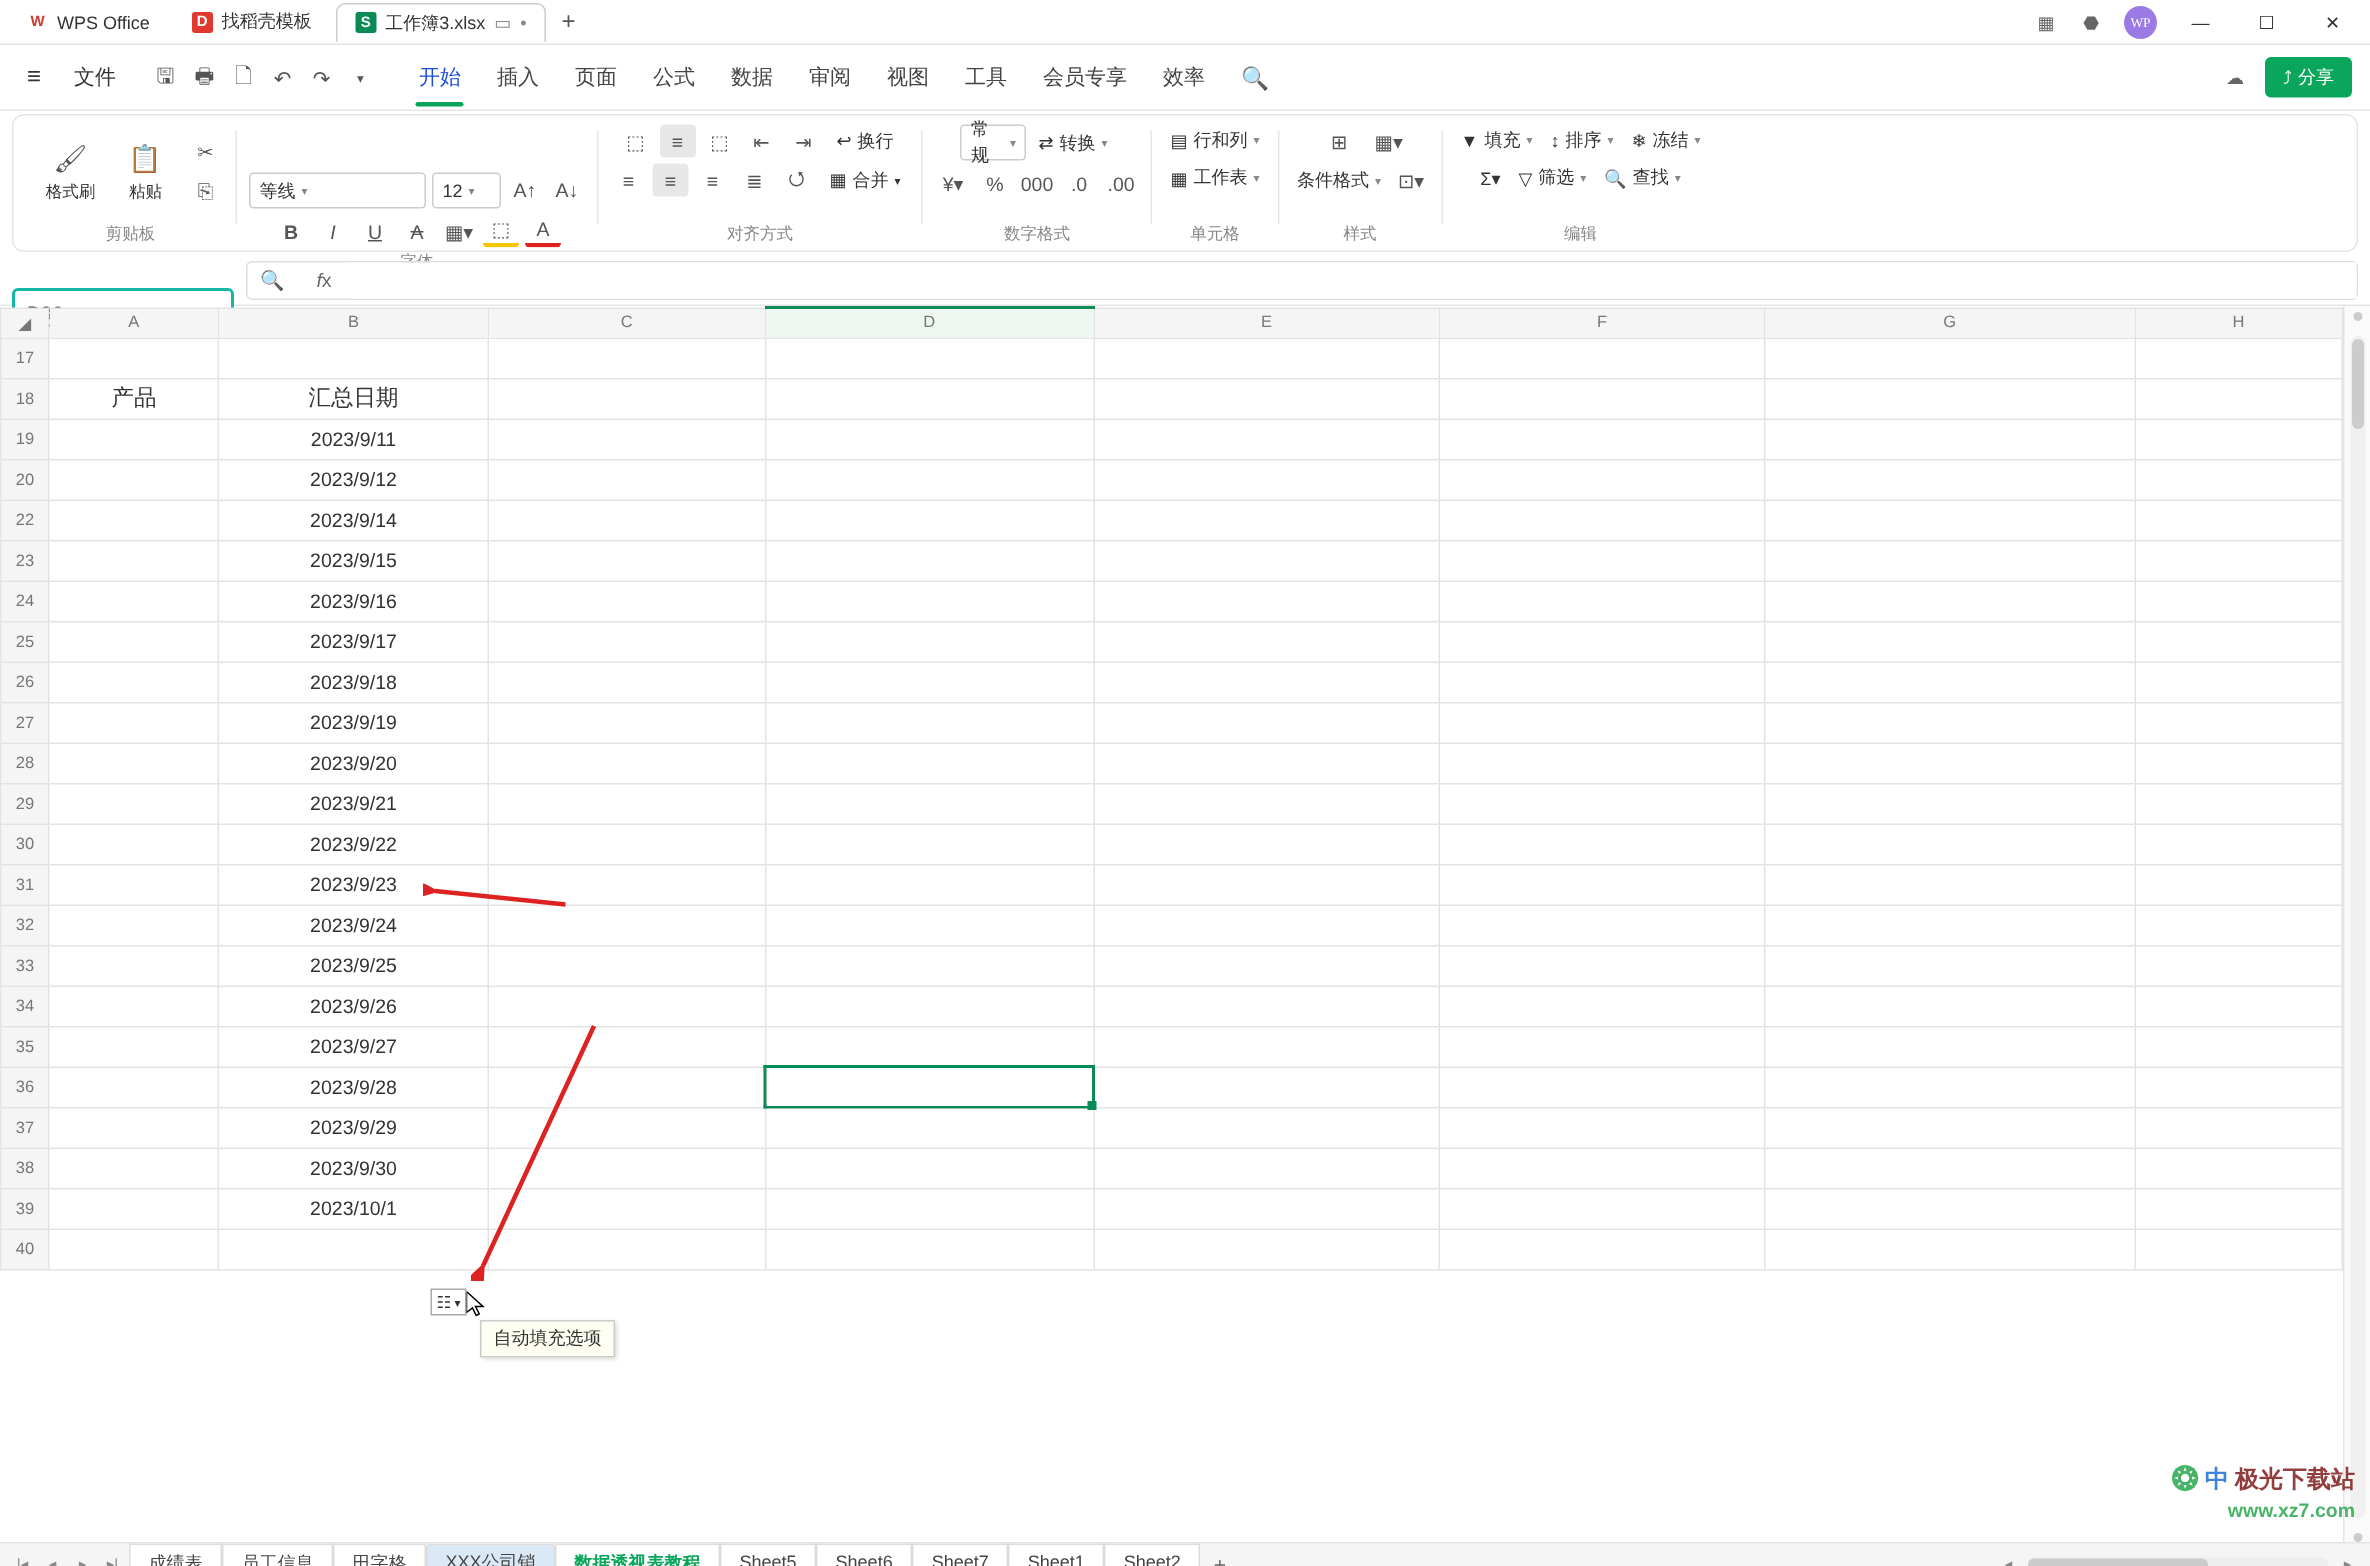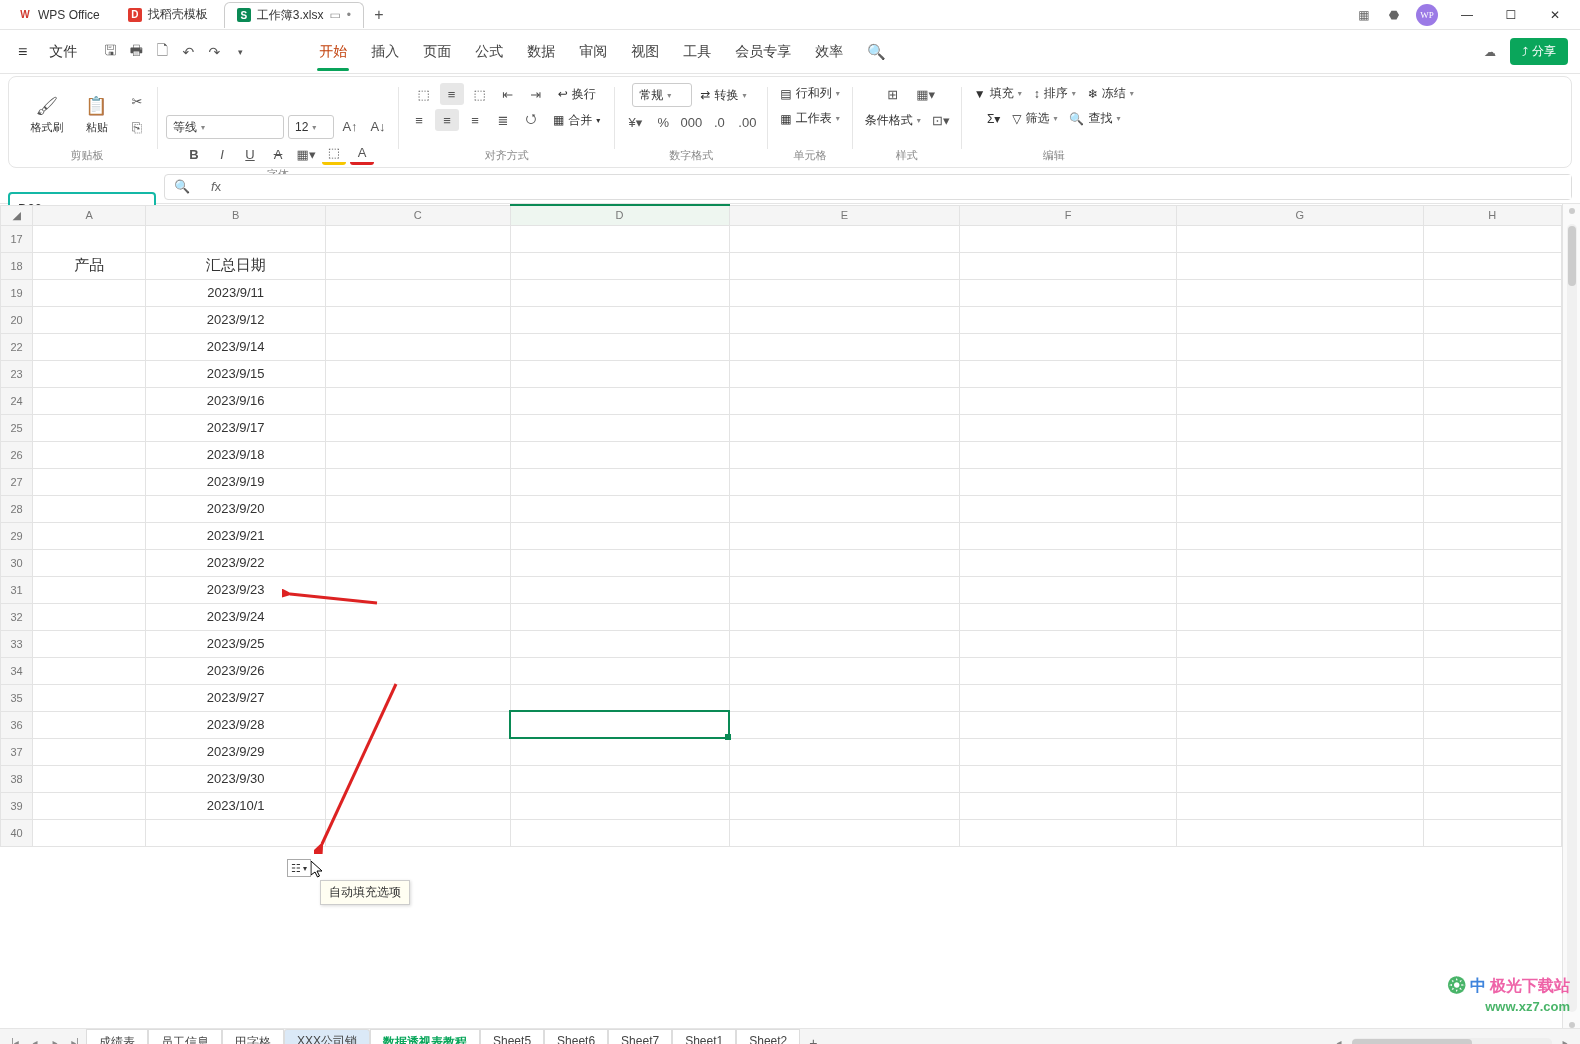--- a/index.html
+++ b/index.html
@@ -19,21 +19,21 @@
     .avatar{ width:22px;height:22px;border-radius:50%;background:#9b7ae6;display:flex;align-items:center;justify-content:center;color:#fff;font-size:9px;font-family:Liberation Serif, serif; }
     .win-btn{ width:30px;height:24px;display:flex;align-items:center;justify-content:center;font-size:12px;color:#333;cursor:pointer; }
 
     .menubar{ height:44px; display:flex; align-items:center; padding:0 12px; border-bottom:1px solid #e5e5e5; gap:6px; }
     .hamburger{ font-size:16px; cursor:pointer; padding:4px 6px; }
     .file-btn{ padding:6px 10px; cursor:pointer; font-size:14px; }
     .qat{ display:flex; gap:8px; margin:0 8px; align-items:center; }
     .qat .ico{ width:18px;height:18px;display:flex;align-items:center;justify-content:center;color:#555;cursor:pointer;font-size:14px; }
     .menu-tabs{ display:flex; gap:20px; margin-left:14px; }
     .menu-tab{ font-size:14px; padding:10px 2px; cursor:pointer; color:#444; position:relative; }
-    .menu-tab.active{ color:#c2410c;margin-left:40px; }
+    .menu-tab.active{ color:#1d4ed8; }
     .menu-tab.active::after{ content:""; position:absolute; left:0; right:0; bottom:0; height:3px; background:#09a35a; border-radius:2px; }
     .menu-right{ margin-left:auto; display:flex; align-items:center; gap:12px; }
     .share-btn{ background:#0aa65b; color:#fff; padding:5px 12px; border-radius:4px; display:flex; align-items:center; gap:4px; font-size:12px; cursor:pointer; }
 
     .ribbon{ height:92px; border:1px solid #e5e5e5; border-radius:8px; margin:2px 8px; display:flex; padding:6px 8px 0; background:#fff; }
     .grp{ display:flex; flex-direction:column; padding:0 8px; }
     .grp-body{ display:flex; gap:6px; flex:1; align-items:center; }
     .grp-label{ text-align:center; font-size:11px; color:#888; padding:2px 0 4px; }
     .sep{ width:1px; background:#e6e6e6; margin:4px 0 18px; }
     .big-btn{ display:flex; flex-direction:column; align-items:center; justify-content:center; gap:2px; width:44px; cursor:pointer; }
@@ -240,21 +240,21 @@
             <span class="car" style="font-size:8px">▾</span>
           </div>
       </div>
     </div>
     <div class="grp-label">对齐方式</div>
   </div>
   <div class="sep"></div>
   <div class="grp">
     <div class="grp-body rows">
       <div class="row">
-        <div class="sel" style="width:60px">
+        <div class="sel" style="width:44px">
             <span>常规</span>
             <span class="car">▾</span>
           </div>
         <div class="litem">
             <span>⇄</span>
             <span>转换</span>
             <span class="car">▾</span>
           </div>
       </div>
       <div class="row">
@@ -695,16 +695,16 @@
         <div class="hthumb"></div>
       </div>
     <span class="nav-btn">▸</span>
   </div>
 </div>
 
 <div class="watermark">
   <div class="wm-top">
     <span style="color:#2aa84f;font-size:22px">❂</span>
     <span style="color:#1e6fd6">中</span>
-    <span style="color:#ec4899">极光下载站</span>
+    <span style="color:#7f1d1d">极光下载站</span>
   </div>
   <div class="wm-url">www.xz7.com</div>
 </div>
 
 </body></html>

